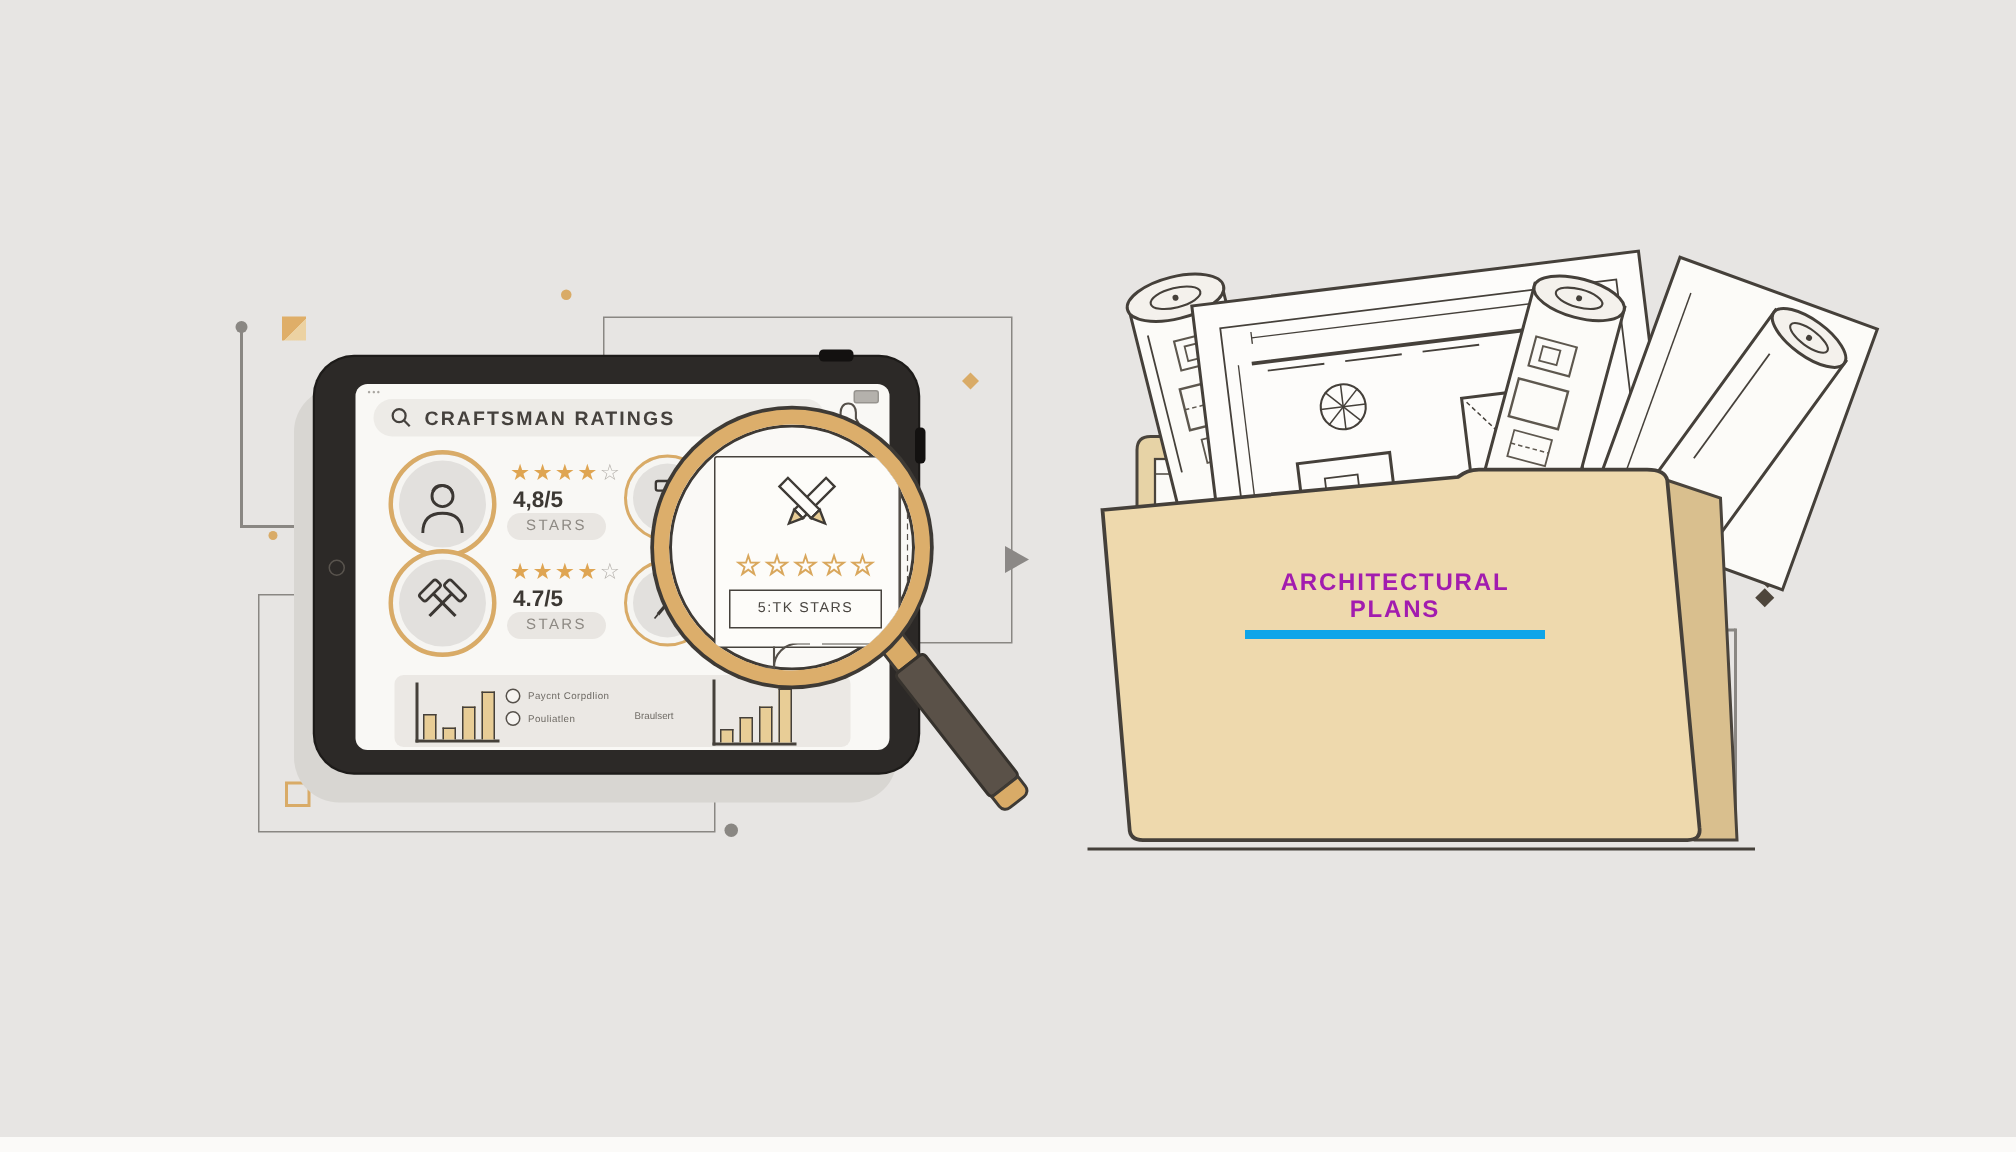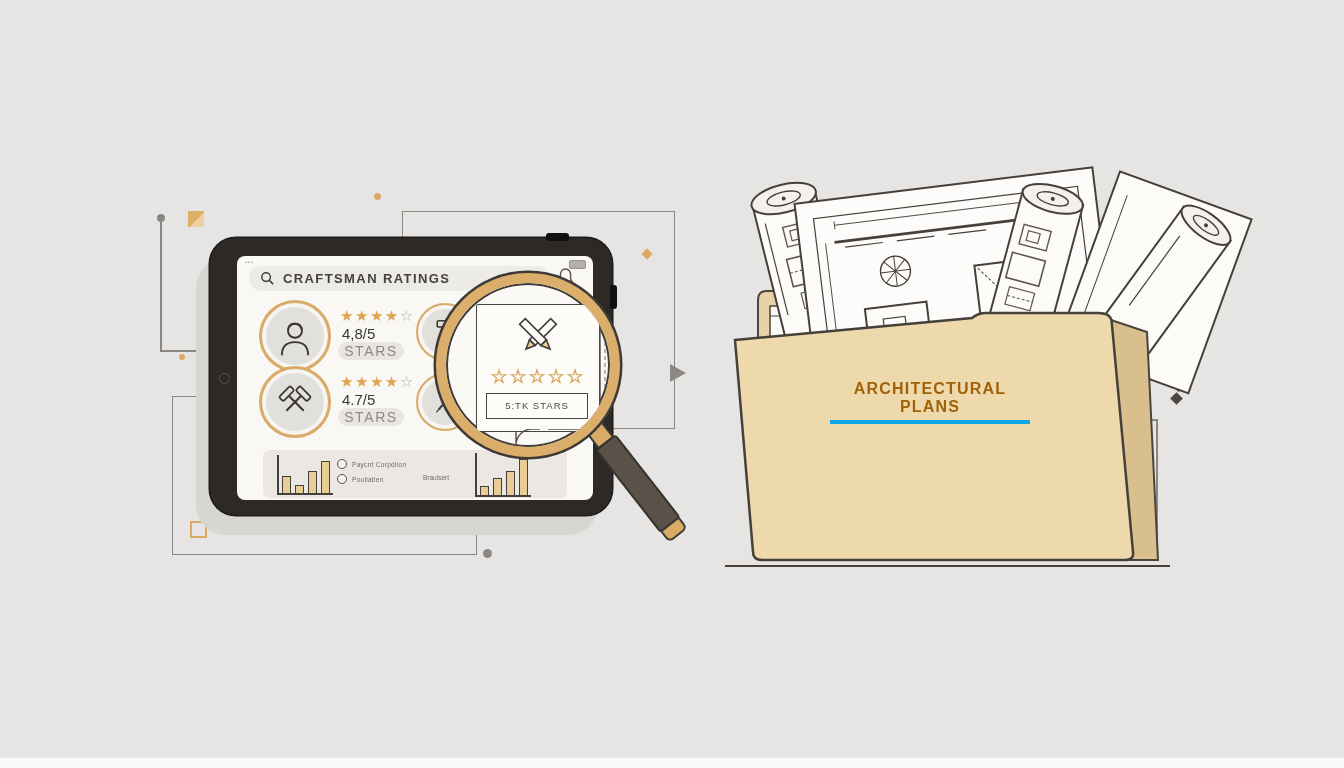--- a/index.html
+++ b/index.html
@@ -34,23 +34,23 @@
   .bell{left:320px;top:11px;}
 
   .r-circle{border-radius:50%;border:3px solid #d9ab67;background:#e2e0dd;
             box-shadow:inset 0 0 0 4px #f6f5f2;display:flex;align-items:center;justify-content:center;}
   .big{width:66px;height:66px;}
   .mid{width:54px;height:54px;border-width:2.5px;}
 
   .stars{font-size:15px;letter-spacing:1.5px;line-height:1;}
   .stars .f{color:#dfa552;}
   .stars .e{color:#b5b1ac;}
-  .score{font-size:15px;font-weight:normal;color:#3c3833;}
+  .score{font-size:15px;font-weight:bold;color:#3c3833;}
   .pill{width:66px;height:18px;border-radius:9px;background:#e9e6e2;text-align:center;line-height:18px;
-        font-size:14px;letter-spacing:1.6px;color:#8d8983;}
+        font-size:10px;letter-spacing:1.6px;color:#8d8983;}
 
   .panel{left:26px;top:194px;width:304px;height:48px;border-radius:6px;background:#ebe8e4;}
   .minichart{display:flex;align-items:flex-end;gap:4px;border-left:2px solid #45403a;border-bottom:2px solid #45403a;
              padding:0 3px;}
   .minichart .bar{width:9px;background:#e8cd96;border:1.3px solid #45403a;border-bottom:none;box-sizing:border-box;}
   .radio-row{display:flex;align-items:center;gap:5px;margin-bottom:5px;}
   .radio{width:8px;height:8px;border:1.4px solid #56514b;border-radius:50%;background:#f6f4f1;}
   .radio-lbl{font-size:6.5px;color:#6f6b65;letter-spacing:.3px;}
   .note-lbl{font-size:6.5px;color:#6f6b65;}
 
@@ -64,22 +64,22 @@
             line-height:24px;font-size:9.5px;letter-spacing:1px;color:#4b4742;}
   .handle{left:580px;top:426px;width:26px;transform:rotate(-38deg);transform-origin:13px 0;z-index:5;
           display:flex;flex-direction:column;align-items:center;}
   .collar{width:20px;height:22px;background:#d9ab67;border:2px solid #3e3a35;border-radius:3px;box-sizing:border-box;}
   .shaft{width:26px;height:106px;background:#5a5148;border:2px solid #36322d;border-radius:4px;box-sizing:border-box;margin-top:-2px;}
   .cap{width:24px;height:15px;background:#d9ab67;border:2px solid #3e3a35;border-radius:0 0 6px 6px;box-sizing:border-box;margin-top:-2px;}
 
   
   .folder-svg{left:700px;top:150px;z-index:3;}
   .folder-label{left:830px;top:380px;width:200px;text-align:center;z-index:4;}
-  .folder-label span{display:inline-block;font-size:16px;font-weight:bold;letter-spacing:1.2px;color:#a16207;
-            border-bottom:4px solid #0ea5e9;padding:0 4px 4px 4px;}
+  .folder-label span{display:inline-block;font-size:16px;font-weight:bold;letter-spacing:1.2px;color:#a21caf;
+            border-bottom:6px solid #0ea5e9;padding:0 4px 4px 4px;}
 </style>
 </head>
 <body>
 
 <div class="abs deco-rect" style="left:402px;top:211px;width:271px;height:216px;"></div>
 <div class="abs deco-rect" style="left:172px;top:396px;width:303px;height:157px;"></div>
 <div class="abs dot" style="left:157px;top:214px;width:8px;height:8px;background:#8a8783;"></div>
 <div class="abs deco-line" style="left:160px;top:221px;width:1.5px;height:130px;"></div>
 <div class="abs deco-line" style="left:160px;top:350px;width:55px;height:1.5px;"></div>
 <div class="abs gold-sq" style="left:188px;top:211px;width:16px;height:16px;"></div>

